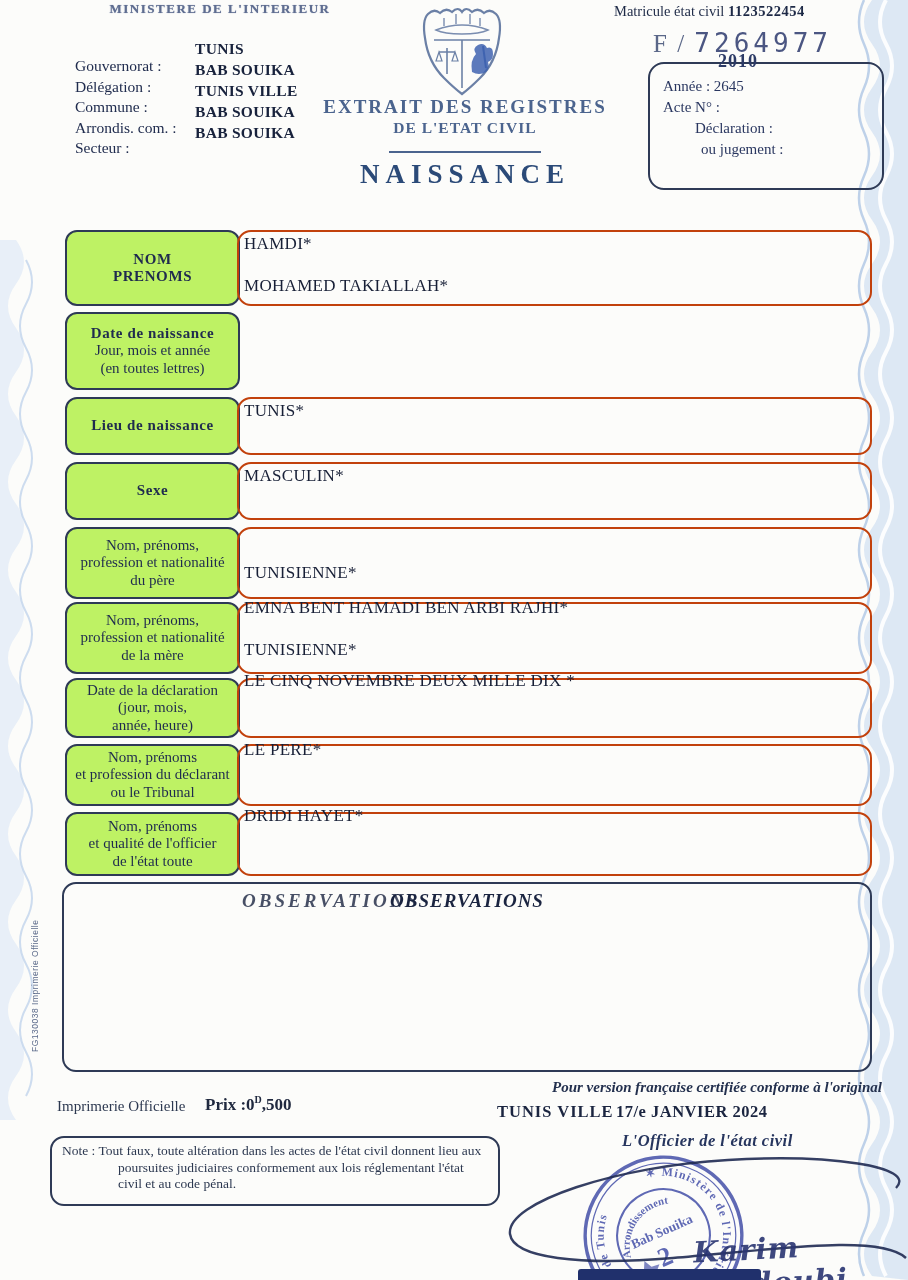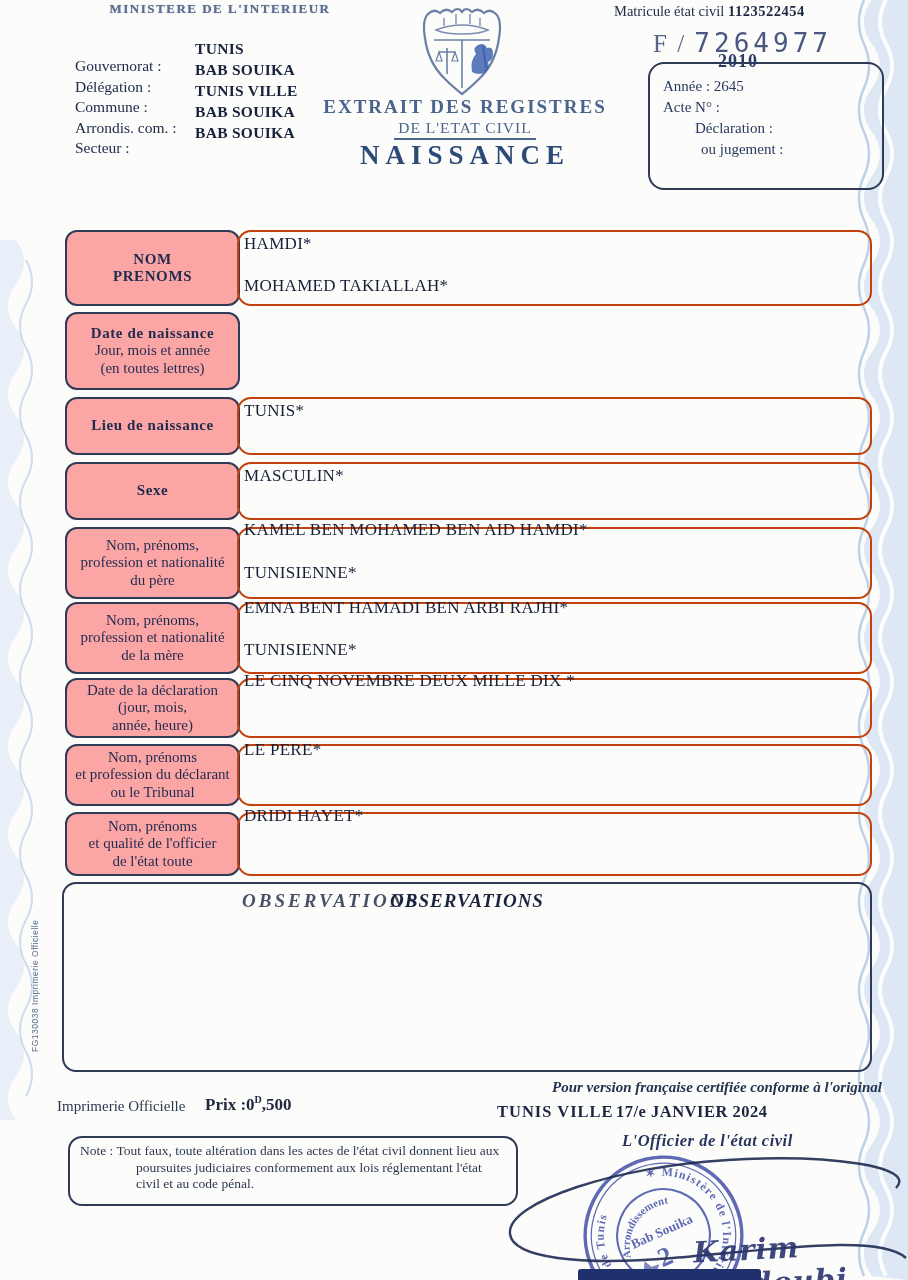--- a/index.html
+++ b/index.html
@@ -30,31 +30,31 @@
   .acte-rows{left:663px;top:76px;font-size:15px;color:#2a3760;line-height:21px;}
   .acte-ind1{margin-left:32px;}
   .acte-ind2{margin-left:38px;}
 
   
   .emblem{left:420px;top:4px;}
 
   
   .title-block{left:300px;top:96px;width:330px;text-align:center;}
   .title1{font-size:19px;font-weight:bold;letter-spacing:2px;color:#4b648e;}
-  .title2{font-size:15.5px;font-weight:normal;letter-spacing:1px;color:#4b648e;
-    display:inline-block;border-bottom:2px solid #4b648e;padding:1px 4px 1px;}
-  .doc-type{font-size:27px;font-weight:bold;letter-spacing:6px;color:#2b4a78;}
+  .title2{font-size:15.5px;font-weight:bold;letter-spacing:1px;color:#4b648e;
+    display:inline-block;border-bottom:2px solid #4b648e;padding:1px 4px 14px;}
+  .doc-type{font-size:27px;font-weight:bold;letter-spacing:6px;color:#2b4a78;margin-top:6px;}
   .doc-version{font-size:17px;font-weight:bold;font-style:italic;color:#22304e;margin-top:2px;letter-spacing:.5px;}
 
   
   .field{position:absolute;left:65px;width:807px;}
   .label-box{position:absolute;left:0;top:0;width:175px;height:100%;
     border:2px solid #2e3a56;border-radius:12px;box-sizing:border-box;
     display:flex;flex-direction:column;justify-content:center;align-items:center;
-    font-size:15px;line-height:17.5px;color:#1f2b4e;text-align:center;background:#fca5a5;}
+    font-size:15px;line-height:17.5px;color:#1f2b4e;text-align:center;background:#bef264;}
   .value-box{position:absolute;left:172px;top:0;right:0;height:100%;
     border:2px solid #c2410c;border-radius:14px;box-sizing:border-box;background:transparent;}
   .vline{position:absolute;left:5px;white-space:nowrap;font-size:17px;
     color:#171f36;letter-spacing:.3px;}
   .f1{top:230px;height:76px;}  .f1 .v0{top:2px;} .f1 .v1{top:44px;}
   .f2{top:312px;height:78px;}  .f2 .v0{top:-3px;}
   .f3{top:397px;height:58px;}  .f3 .v0{top:2px;}
   .f4{top:462px;height:58px;}  .f4 .v0{top:2px;}
   .f5{top:527px;height:72px;}  .f5 .v0{top:-9px;} .f5 .v1{top:34px;}
   .f6{top:602px;height:72px;}  .f6 .v0{top:-6px;} .f6 .v1{top:36px;}
@@ -75,21 +75,21 @@
   
   .imprimerie{left:57px;top:1098px;font-size:15px;color:#2c3850;}
   .prix{left:205px;top:1094px;font-size:17px;font-weight:bold;color:#20293f;}
   .prix sup{font-size:10px;}
   .certif{left:470px;top:1079px;width:412px;text-align:right;font-size:15px;
     font-weight:bold;font-style:italic;color:#23304e;}
   .city{left:497px;top:1102px;font-size:16.5px;font-weight:bold;letter-spacing:1px;color:#1b2540;}
   .date{left:616px;top:1102px;font-size:16.5px;font-weight:bold;letter-spacing:.5px;color:#1b2540;}
   .officer-title{left:622px;top:1131px;font-size:16.5px;font-weight:bold;
     font-style:italic;color:#26355e;letter-spacing:.5px;}
-  .note-box{left:68px;top:1136px;width:450px;min-height:70px;border:2px solid #2e3a56;
+  .note-box{left:50px;top:1136px;width:450px;min-height:70px;border:2px solid #2e3a56;
     border-radius:14px;box-sizing:border-box;padding:5px 10px 6px;
     font-size:13.5px;line-height:16.5px;color:#2c3850;}
   .note-inner{padding-left:56px;text-indent:-56px;}
 
   
   .stamp-wrap{left:576px;top:1148px;opacity:.88;}
   .sig-swoosh{left:488px;top:1146px;}
   .sig-name{left:694px;top:1230px;font-size:29px;font-style:italic;font-weight:bold;
     color:#2a3572;transform:rotate(-3deg);letter-spacing:1px;
     font-family:"DejaVu Serif",serif;opacity:.9;}
@@ -203,21 +203,20 @@
     </div>
   </div>
 
   <div class="field f5">
     <div class="label-box">
       <span>Nom, prénoms,</span>
       <span>profession et nationalité</span>
       <span>du père</span>
     </div>
     <div class="value-box">
-      <span class="vline v0">KAMEL BEN MOHAMED BEN AID HAMDI*</span>
       <span class="vline v1">TUNISIENNE*</span>
     </div>
   </div>
 
   <div class="field f6">
     <div class="label-box">
       <span>Nom, prénoms,</span>
       <span>profession et nationalité</span>
       <span>de la mère</span>
     </div>

